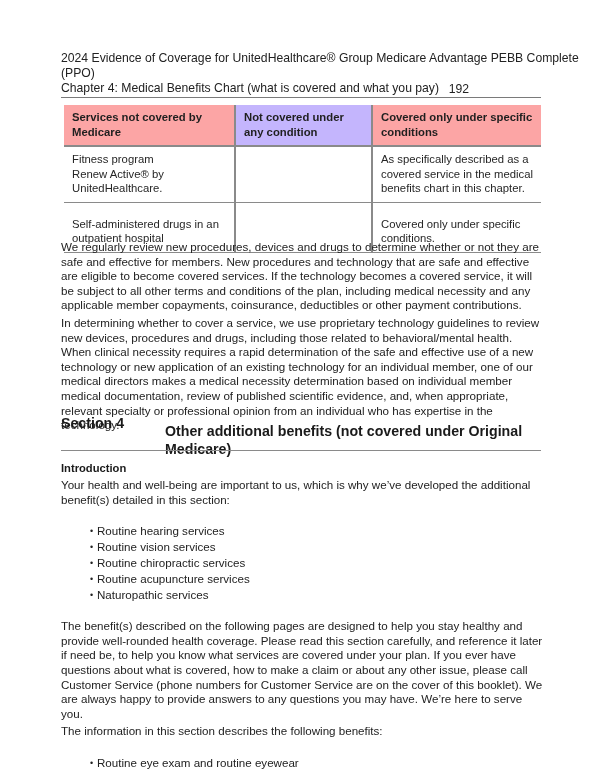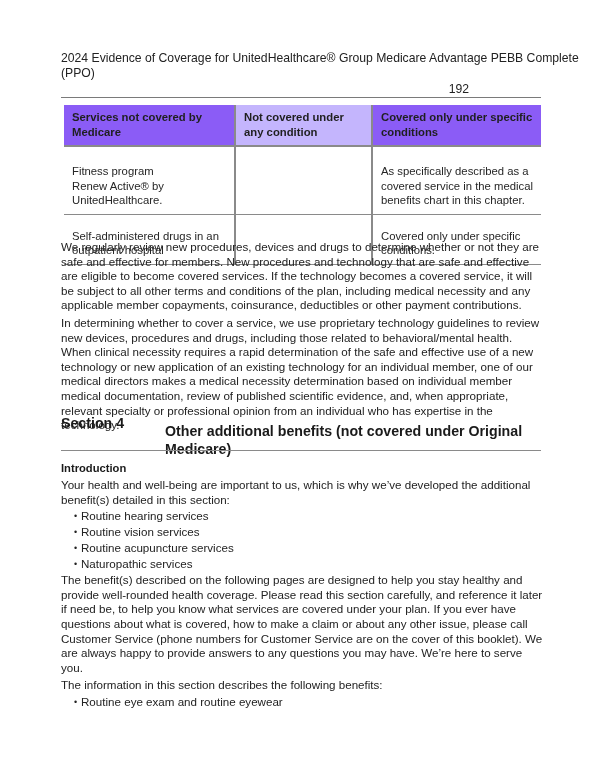--- a/index.html
+++ b/index.html
@@ -23,29 +23,29 @@
     }
 
     table.coverage {
       position: absolute; left: 64px; top: 105px; width: 477px;
       border-collapse: collapse; font-size: 11.3px; line-height: 14.5px;
     }
     table.coverage th, table.coverage td {
       text-align: left; vertical-align: top; padding: 5px 8px 6px 8px;
     }
     table.coverage th {
-      background: #8b5cf6; font-weight: bold; color: #1f1f1f;
+      background: #fca5a5; font-weight: bold; color: #1f1f1f;
       border-bottom: 2px solid #8a8a8a; height: 28px;
     }
     table.coverage th.mid { background: #c4b5fd; }
     table.coverage td { border-bottom: 1.5px solid #8a8a8a; color: #262626; }
     table.coverage .c1 { width: 154px; }
     table.coverage .c2 { width: 119px; border-left: 2px solid #8a8a8a; }
     table.coverage .c3 { border-left: 2px solid #8a8a8a; }
-    table.coverage tr.r1 td { height: 39px; padding-top: 17px; }
+    table.coverage tr.r1 td { height: 39px; padding-top: 5px; }
     table.coverage tr.r2 td { height: 29px; padding-top: 14px; }
 
     .body-text {
       position: absolute; left: 61px; width: 482px;
       font-size: 11.6px; line-height: 14.6px; color: #222;
     }
     .para { margin: 0 0 3px 0; }
 
     .section-heading {
       position: absolute; left: 61px; top: 415px; width: 480px;
@@ -54,32 +54,33 @@
     .section-heading .num { position: absolute; left: 0; top: 0; }
     .section-heading .title { position: absolute; left: 104px; top: 8px; width: 370px; }
     .section-rule {
       position: absolute; left: 61px; top: 450px; width: 480px; height: 0;
       border-top: 1.5px solid #8a8a8a;
     }
     .intro-heading {
       position: absolute; left: 61px; top: 462px;
       font-weight: bold; font-size: 11.2px; color: #1a1a1a;
     }
-    ul.bullets { list-style: none; margin: 0; padding: 0 0 0 13px; }
+    ul.bullets { list-style: none; margin: 16px; padding: 0 0 0 13px; }
     ul.bullets li { line-height: 16px; margin: 0; }
     ul.bullets li .dot { display: inline-block; width: 7px; font-size: 9px; vertical-align: 1px; }
   </style>
 </head>
 <body>
 
 <div class="page">
 
   <div class="running-header">
     <span class="line">2024 Evidence of Coverage for UnitedHealthcare® Group Medicare Advantage PEBB Complete</span>
     <span class="line">(PPO)</span>
+    <span class="line">Chapter 4: Medical Benefits Chart (what is covered and what you pay)</span>
   </div>
   <div class="page-number">192</div>
   <div class="header-rule"></div>
 
   <table class="coverage">
     <thead>
       <tr>
         <th class="c1">Services not covered by Medicare</th>
         <th class="c2 mid">Not covered under any condition</th>
         <th class="c3">Covered only under specific conditions</th>
@@ -116,20 +117,21 @@
   </div>
   <div class="section-rule"></div>
 
   <div class="intro-heading">Introduction</div>
 
   <div class="body-text" style="top:478px;">
     <p class="para" style="margin-bottom:1px;">Your health and well-being are important to us, which is why we’ve developed the additional benefit(s) detailed in this section:</p>
     <ul class="bullets">
       <li><span class="dot">•</span><span>Routine hearing services</span></li>
       <li><span class="dot">•</span><span>Routine vision services</span></li>
+      <li><span class="dot">•</span><span>Routine chiropractic services</span></li>
       <li><span class="dot">•</span><span>Routine acupuncture services</span></li>
       <li><span class="dot">•</span><span>Naturopathic services</span></li>
     </ul>
     <p class="para" style="margin-top:1px;">The benefit(s) described on the following pages are designed to help you stay healthy and provide well-rounded health coverage. Please read this section carefully, and reference it later if need be, to help you know what services are covered under your plan. If you ever have questions about what is covered, how to make a claim or about any other issue, please call Customer Service (phone numbers for Customer Service are on the cover of this booklet). We are always happy to provide answers to any questions you may have. We’re here to serve you.</p>
     <p class="para" style="margin-bottom:1px;">The information in this section describes the following benefits:</p>
     <ul class="bullets">
       <li><span class="dot">•</span><span>Routine eye exam and routine eyewear</span></li>
     </ul>
   </div>
 

